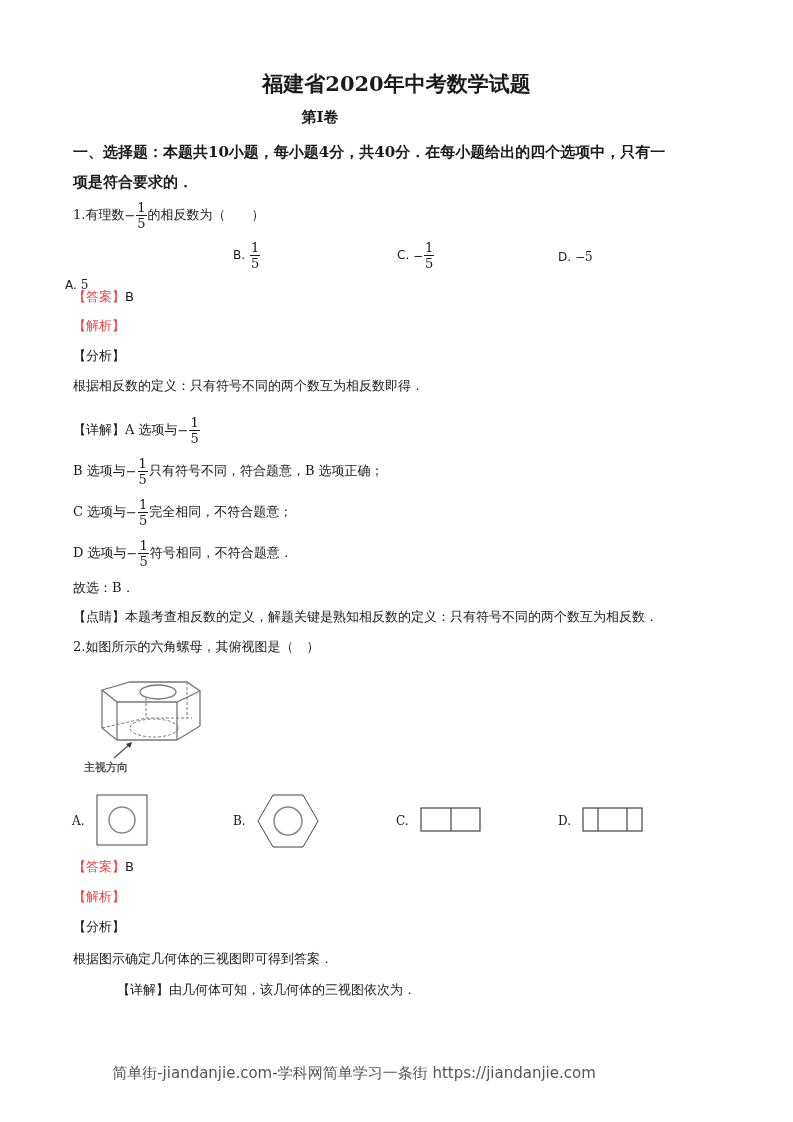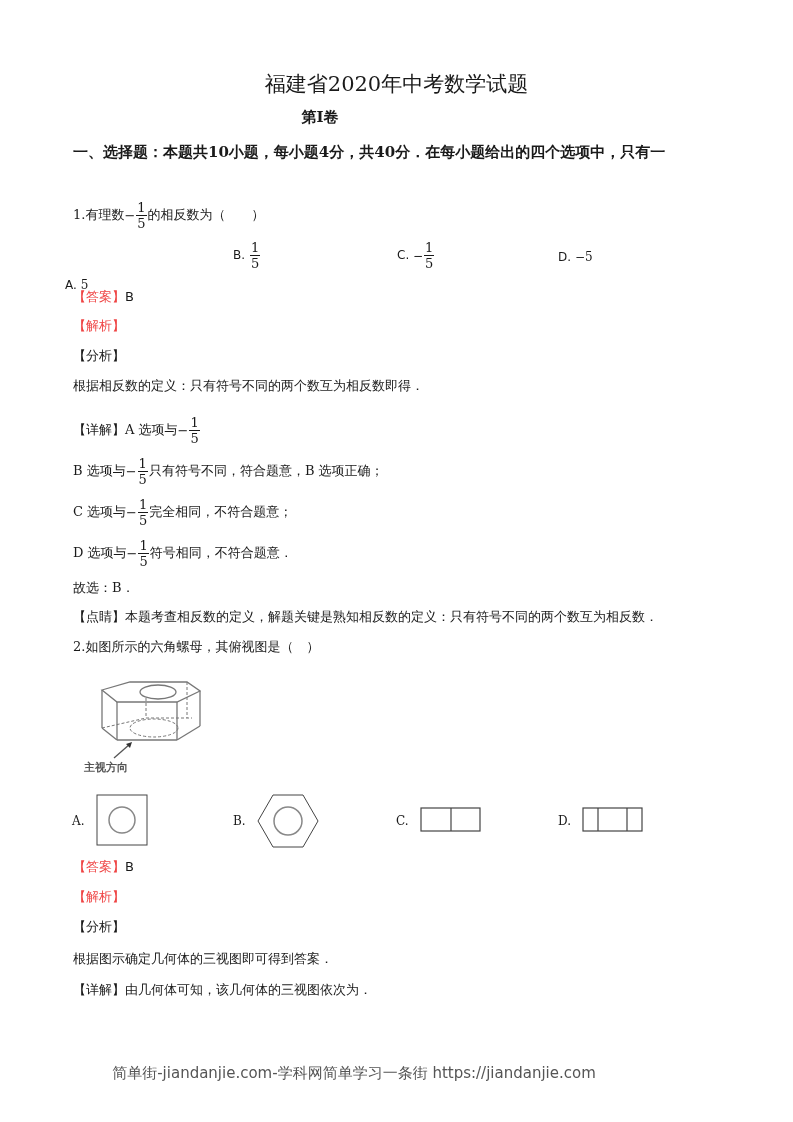--- a/index.html
+++ b/index.html
@@ -1,19 +1,19 @@
 <!DOCTYPE html>
 <html><head>
 <meta charset="utf-8">
 <style>
   html, body { margin: 0; padding: 0; background: #ffffff; }
   body { width: 793px; height: 1122px; position: relative; overflow: hidden;
          font-family: "DejaVu Serif", "Liberation Serif", serif; color: #1a1a1a; }
   .abs { position: absolute; }
-  .title { left: 0; width: 793px; top: 70px; text-align: center; font-size: 21px; font-weight: normal; }
+  .title { left: 0; width: 793px; top: 70px; text-align: center; font-size: 21px; font-weight: bold; }
   .subtitle { left: 0; width: 640px; top: 108px; text-align: center; font-size: 15px; font-weight: bold; }
   .section { left: 73px; width: 660px; font-size: 15px; font-weight: bold; line-height: 30px; top: 137px; }
   .line { left: 73px; font-size: 13px; line-height: 20px; white-space: nowrap; }
   .blue { color: #ef4444; font-family: "DejaVu Sans", "Liberation Sans", sans-serif; }
   .sans { font-family: "DejaVu Sans", "Liberation Sans", sans-serif; }
   .frac { display: inline-block; vertical-align: middle; text-align: center; font-size: 13px; line-height: 15px; margin: 0 1px; }
   .frac .num { display: block; border-bottom: 1px solid #1a1a1a; padding: 0 1px; }
   .frac .den { display: block; }
   .minus { display: inline-block; vertical-align: middle; }
   .opt { position: absolute; font-size: 12px; font-family: "DejaVu Sans", "Liberation Sans", sans-serif; }
@@ -21,20 +21,21 @@
             font-family: "DejaVu Sans", "Liberation Sans", sans-serif; }
   .figopt { position: absolute; font-size: 12px; }
 </style>
 </head>
 <body>
 
 <div class="abs title">福建省2020年中考数学试题</div>
 <div class="abs subtitle">第Ⅰ卷</div>
 <div class="abs section">
   <div>一、选择题：本题共10小题，每小题4分，共40分．在每小题给出的四个选项中，只有一</div>
+  <div>项是符合要求的．</div>
 </div>
 
 <div class="abs line" style="top:200px;">
   <span>1.有理数</span><span class="minus">−</span><span class="frac"><span class="num">1</span><span class="den">5</span></span><span>的相反数为（　　）</span>
 </div>
 
 <div class="opt" style="left:65px; top:250px;margin-top:28px;">
   <span>A.</span> <span class="" style="font-family:'DejaVu Serif',serif">5</span>
 </div>
 <div class="opt" style="left:233px; top:240px;">
@@ -134,17 +135,17 @@
     <line x1="45" y1="1" x2="45" y2="24" stroke="#444" stroke-width="1.2"></line>
   </svg>
 </div>
 
 <div class="abs line" style="top:857px;">
   <span class="blue">【答案】</span><span class="sans">B</span>
 </div>
 <div class="abs line blue" style="top:887px;">【解析】</div>
 <div class="abs line sans" style="top:917px;">【分析】</div>
 <div class="abs line" style="top:949px;">根据图示确定几何体的三视图即可得到答案．</div>
-<div class="abs line" style="top:980px;">
+<div class="abs line" style="top:980px;margin-left:44px;">
   <span class="sans">【详解】</span><span>由几何体可知，该几何体的三视图依次为．</span>
 </div>
 
 <div class="abs footer">简单街-jiandanjie.com-学科网简单学习一条街 https://jiandanjie.com</div>
 
 </body></html>

